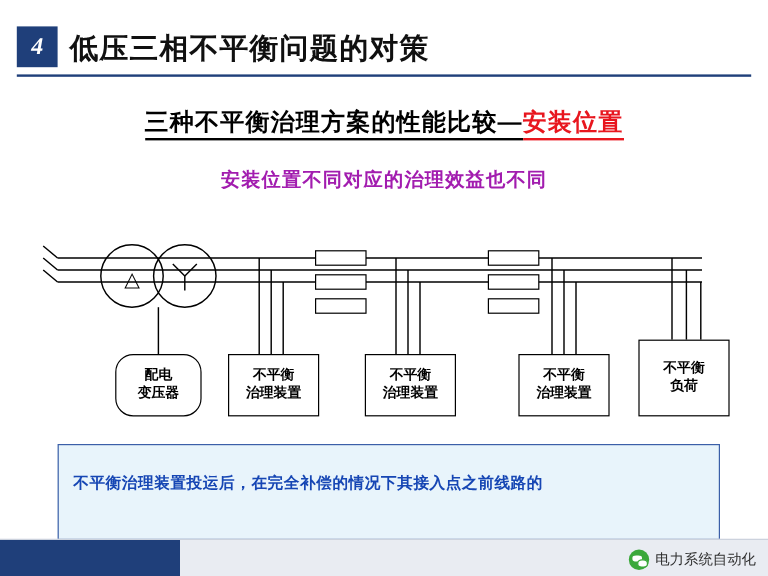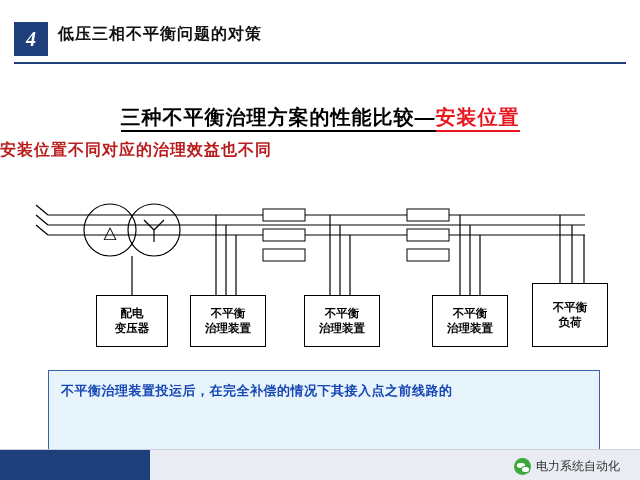--- a/index.html
+++ b/index.html
@@ -41,21 +41,21 @@
     font-style: italic;
     display: flex;
     align-items: center;
     justify-content: center;
     font-family: "Liberation Serif", serif;
   }
   .header-title {
     position: absolute;
     left: 58px;
     top: 2px;
-    font-size: 16px;
+    font-size: 24px;
     font-weight: bold;
     color: #101010;
     letter-spacing: 1px;
   }
   .header-rule {
     position: absolute;
     left: 14px;
     top: 40px;
     width: 612px;
     height: 2px;
@@ -65,39 +65,39 @@
   .main-title {
     position: absolute;
     left: 0;
     top: 88px;
     width: 640px;
     text-align: center;
     font-size: 20px;
     font-weight: bold;
     color: #000000;
     letter-spacing: 1px;
-    margin-top: 16px;
   }
   .main-title .u {
     border-bottom: 2px solid #000000;
     padding-bottom: 2px;
   }
   .main-title .red {
     color: #e8161e;
     border-bottom: 2px solid #e8161e;
     padding-bottom: 2px;
   }
   .sub-title {
     position: absolute;
     left: 0;
     top: 140px;
     width: 640px;
+    text-align: center;
     font-size: 16px;
     font-weight: bold;
-    color: #b91c1c;
+    color: #a21caf;
     letter-spacing: 1px;
   }
   
   .diagram {
     position: absolute;
     left: 30px;
     top: 190px;
     width: 580px;
     height: 175px;
   }
@@ -122,21 +122,21 @@
   
   .note {
     position: absolute;
     left: 48px;
     top: 370px;
     width: 552px;
     height: 80px;
     border: 1px solid #3b5fa8;
     background: #e8f4fb;
     box-sizing: border-box;
-    padding: 8px 12px 0 12px;
+    padding: 20px 12px 0 12px;
   }
   .note p {
     margin: 0;
     font-size: 13px;
     font-weight: bold;
     color: #1646b4;
     line-height: 23px;
     letter-spacing: 0.5px;
   }
   
@@ -152,21 +152,21 @@
   .footer-left {
     position: absolute;
     left: 0;
     bottom: 0;
     width: 150px;
     height: 30px;
     background: #1f3f7a;
   }
   .footer-brand {
     position: absolute;
-    right: 20px;
+    right: 10px;
     bottom: 5px;
     display: flex;
     align-items: center;
     gap: 5px;
   }
   .wechat-icon {
     width: 17px;
     height: 17px;
     border-radius: 50%;
     background: #3aa83a;
@@ -265,21 +265,21 @@
 
         <line x1="530" y1="25" x2="530" y2="105"></line>
         <line x1="542" y1="35" x2="542" y2="105"></line>
         <line x1="554" y1="45" x2="554" y2="105"></line>
 
         <line x1="102" y1="66" x2="102" y2="105"></line>
       </g>
     </svg>
   </div>
 
-  <div class="box" style="left:96px; top:295px; width:72px; height:52px;">
+  <div class="box" style="left:96px; top:295px; width:72px; height:52px;border-radius:15px;">
     <span>配电</span>
     <span>变压器</span>
   </div>
   <div class="box" style="left:190px; top:295px; width:76px; height:52px;">
     <span>不平衡</span>
     <span>治理装置</span>
   </div>
   <div class="box" style="left:304px; top:295px; width:76px; height:52px;">
     <span>不平衡</span>
     <span>治理装置</span>

